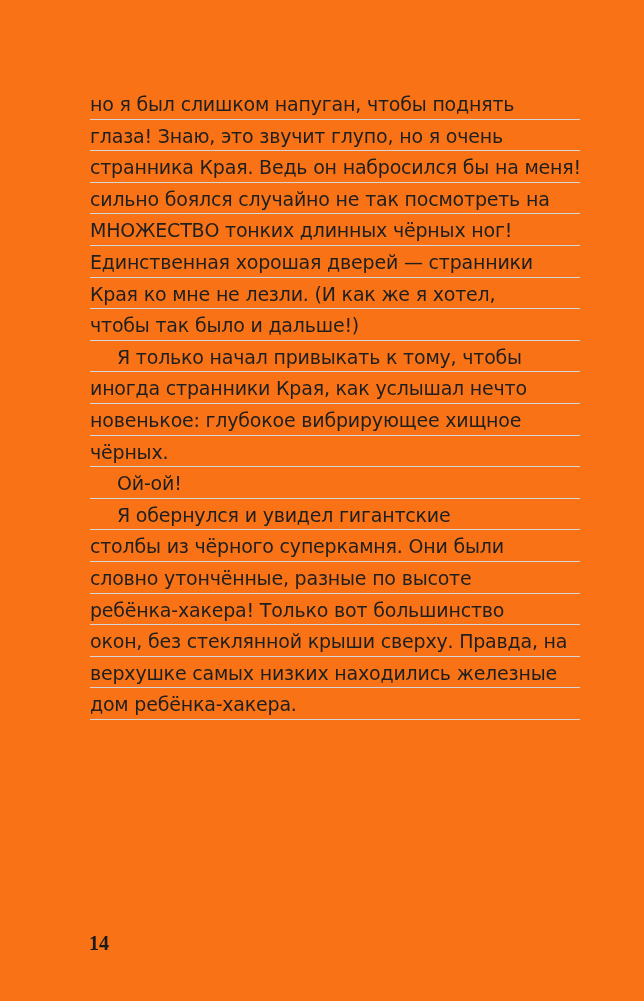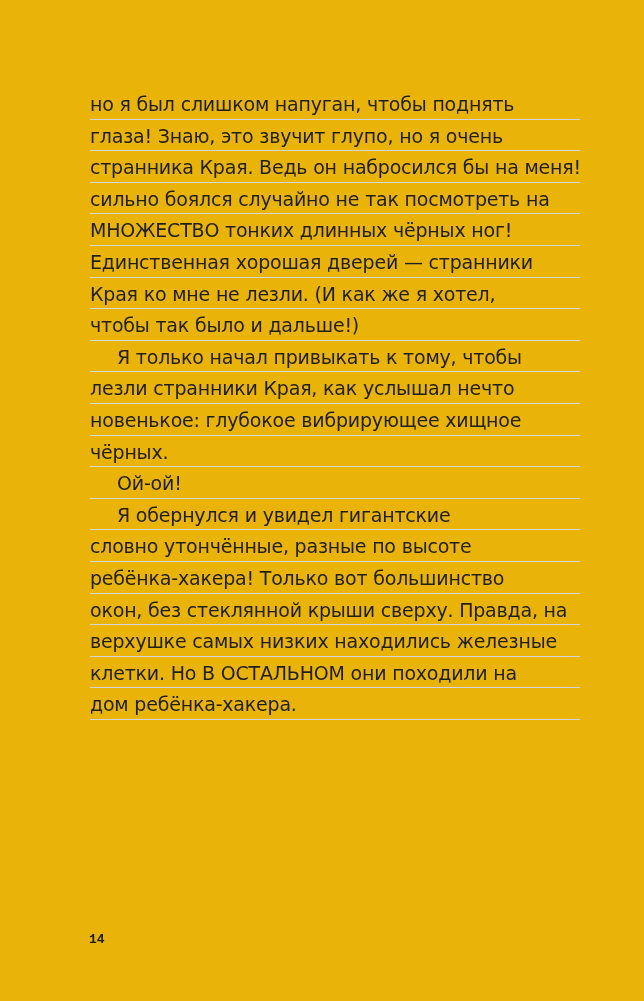--- a/index.html
+++ b/index.html
@@ -12,21 +12,21 @@
       height: 1001px;
       position: relative;
       overflow: hidden;
       font-family: "DejaVu Sans", sans-serif;
     }
     .page {
       position: absolute;
       left: 0; top: 0;
       width: 644px;
       height: 1001px;
-      background: #eab308;
+      background: #f97316;
     }
     .text-block {
       position: absolute;
       left: 90px;
       top: 88px;
       width: 490px;
     }
     .line {
       position: relative;
       height: 31.6px;
@@ -39,46 +39,46 @@
       padding-top: 3px;
       letter-spacing: -0.2px;
     }
     .line.indent {
       padding-left: 27px;
     }
     .page-number {
       position: absolute;
       left: 89px;
       top: 932px;
-      font-size: 13px;
+      font-size: 20px;
       font-weight: bold;
       color: #1a1a1a;
-      font-family: Liberation Mono, monospace;
+      font-family: Liberation Serif, serif;
     }
   </style>
 </head>
 <body>
 
 <div class="page">
   <div class="text-block">
     <div class="line">но я был слишком напуган, чтобы поднять</div>
     <div class="line">глаза! Знаю, это звучит глупо, но я очень</div>
     <div class="line">странника Края. Ведь он набросился бы на меня!</div>
     <div class="line">сильно боялся случайно не так посмотреть на</div>
     <div class="line">МНОЖЕСТВО тонких длинных чёрных ног!</div>
     <div class="line">Единственная хорошая дверей — странники</div>
     <div class="line">Края ко мне не лезли. (И как же я хотел,</div>
     <div class="line">чтобы так было и дальше!)</div>
     <div class="line indent">Я только начал привыкать к тому, чтобы</div>
-    <div class="line">лезли странники Края, как услышал нечто</div>
+    <div class="line">иногда странники Края, как услышал нечто</div>
     <div class="line">новенькое: глубокое вибрирующее хищное</div>
     <div class="line">чёрных.</div>
     <div class="line indent">Ой-ой!</div>
     <div class="line indent">Я обернулся и увидел гигантские</div>
+    <div class="line">столбы из чёрного суперкамня. Они были</div>
     <div class="line">словно утончённые, разные по высоте</div>
     <div class="line">ребёнка-хакера! Только вот большинство</div>
     <div class="line">окон, без стеклянной крыши сверху. Правда, на</div>
     <div class="line">верхушке самых низких находились железные</div>
-    <div class="line">клетки. Но В ОСТАЛЬНОМ они походили на</div>
     <div class="line">дом ребёнка-хакера.</div>
   </div>
   <div class="page-number">14</div>
 </div>
 
 </body></html>

